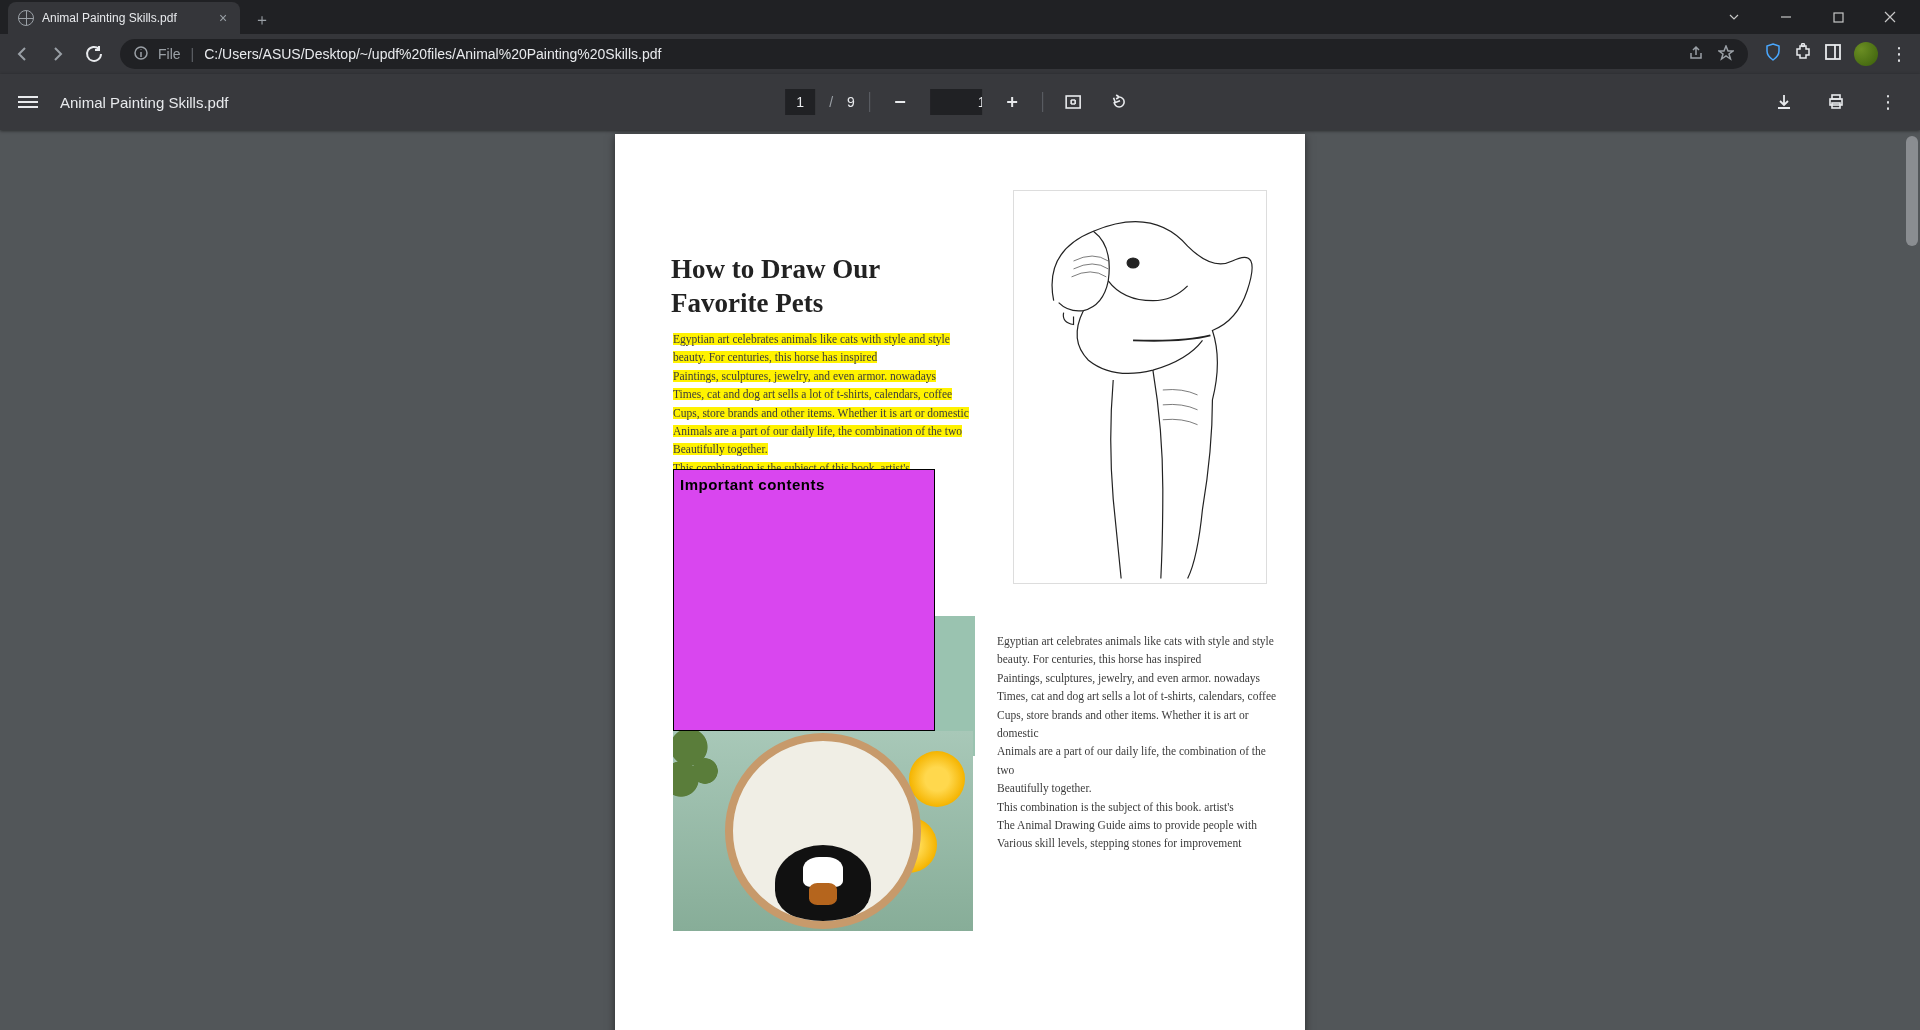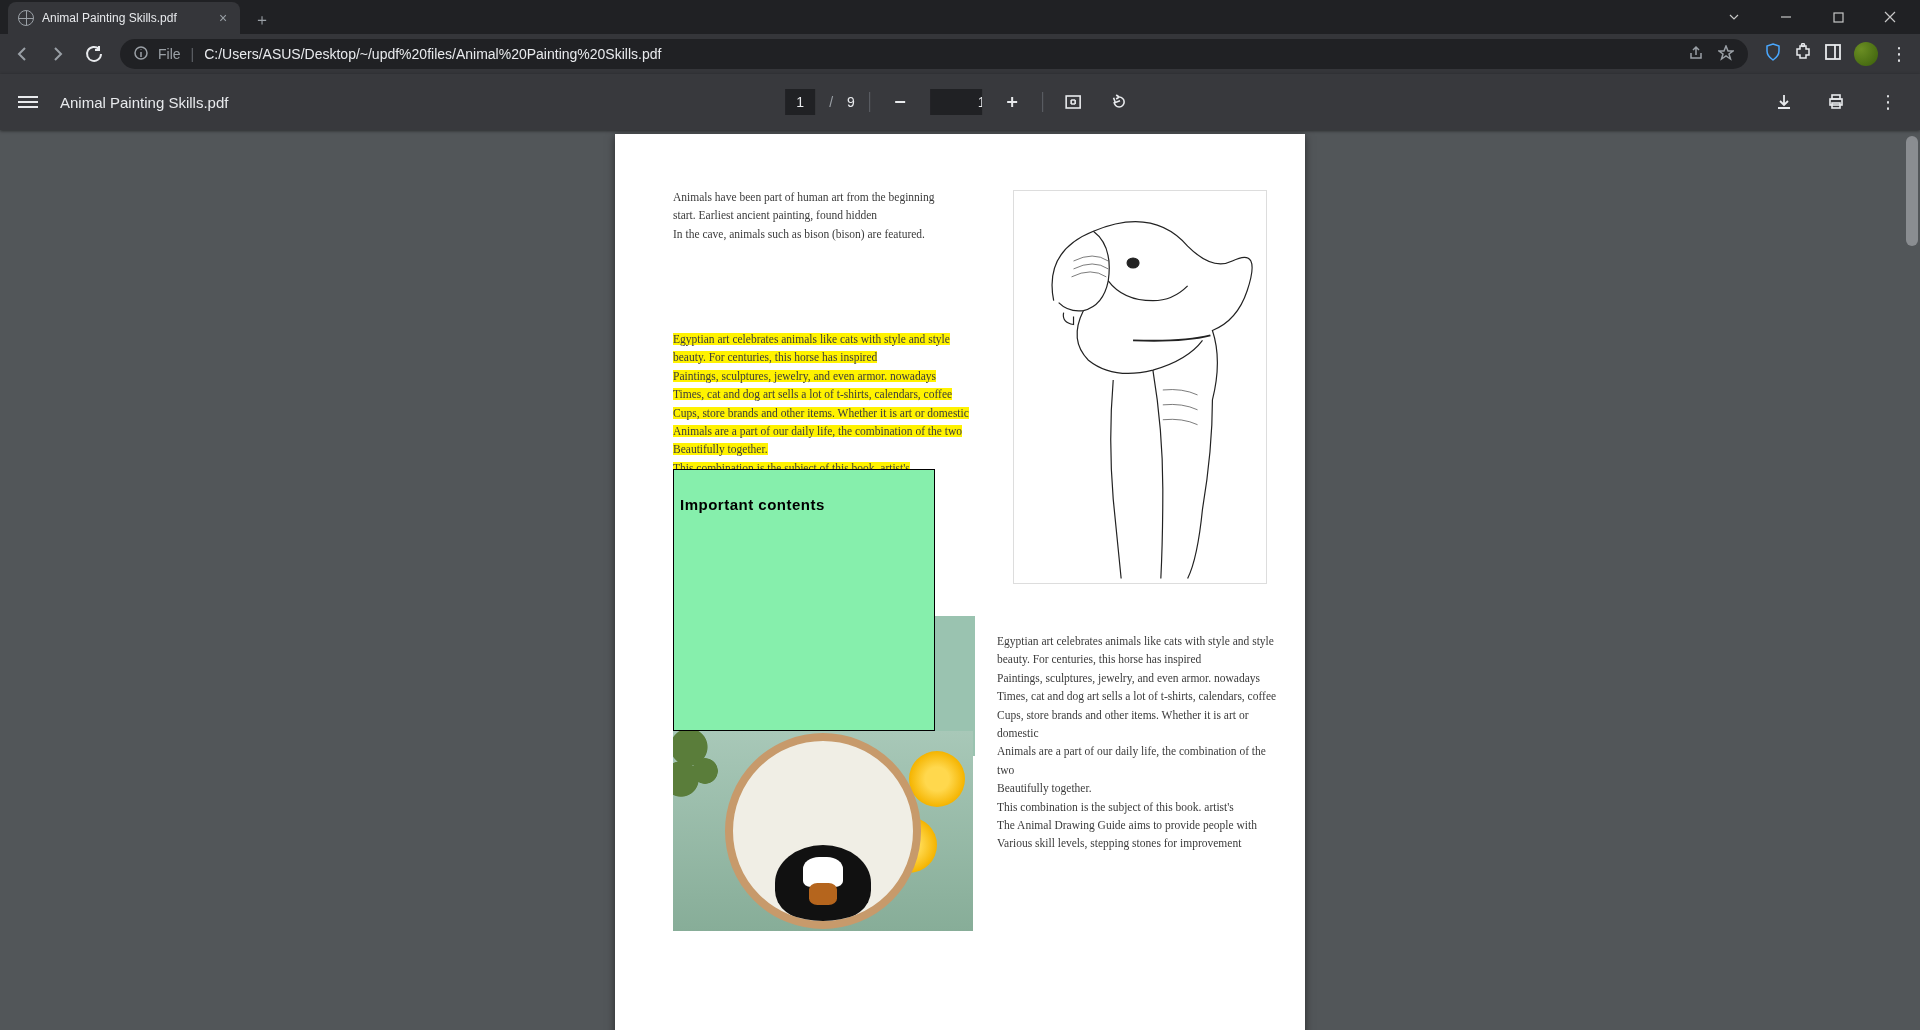--- a/index.html
+++ b/index.html
@@ -148,23 +148,23 @@
     color:#222;
   }
   .hl-block {
     position:absolute; left:58px; top:196px; width:300px;
     font-size:11.5px; line-height:18.4px;
   }
   .hl-block span { background:#fff200; }
   .note-box {
     position:absolute; left:58px; top:335px;
     width:262px; height:262px;
-    background:#86efac;
+    background:#d946ef;
     border:1px solid #000;
-    padding:26px 6px;
+    padding:6px 6px;
     font-family: Arial, sans-serif;
     font-size:15px; font-weight:600; color:#000;
     letter-spacing:0.5px;
   }
   .dog-sketch {
     position:absolute; right:38px; top:56px;
     width:254px; height:394px;
     background:#fff;
     border:1px solid #ddd;
   }
@@ -366,26 +366,25 @@
         </svg>
     </div>
     <div class="pdf-icon-btn" style="font-size:18px;">⋮</div>
   </div>
 </div>
 
 <div class="viewport">
   <div class="page">
     <div class="content">
 
-      <div class="intro">
-        <div>Animals have been part of human art from the beginning</div>
-        <div>start. Earliest ancient painting, found hidden</div>
-        <div>In the cave, animals such as bison (bison) are featured.</div>
-      </div>
-
+
+      <div class="heading">
+        <div>How to Draw Our</div>
+        <div>Favorite Pets</div>
+      </div>
 
       <div class="hl-block">
         <div><span>Egyptian art celebrates animals like cats with style and style</span></div>
         <div><span>beauty. For centuries, this horse has inspired</span></div>
         <div><span>Paintings, sculptures, jewelry, and even armor. nowadays</span></div>
         <div><span>Times, cat and dog art sells a lot of t-shirts, calendars, coffee</span></div>
         <div><span>Cups, store brands and other items. Whether it is art or domestic</span></div>
         <div><span>Animals are a part of our daily life, the combination of the two</span></div>
         <div><span>Beautifully together.</span></div>
         <div><span>This combination is the subject of this book. artist's</span></div>

